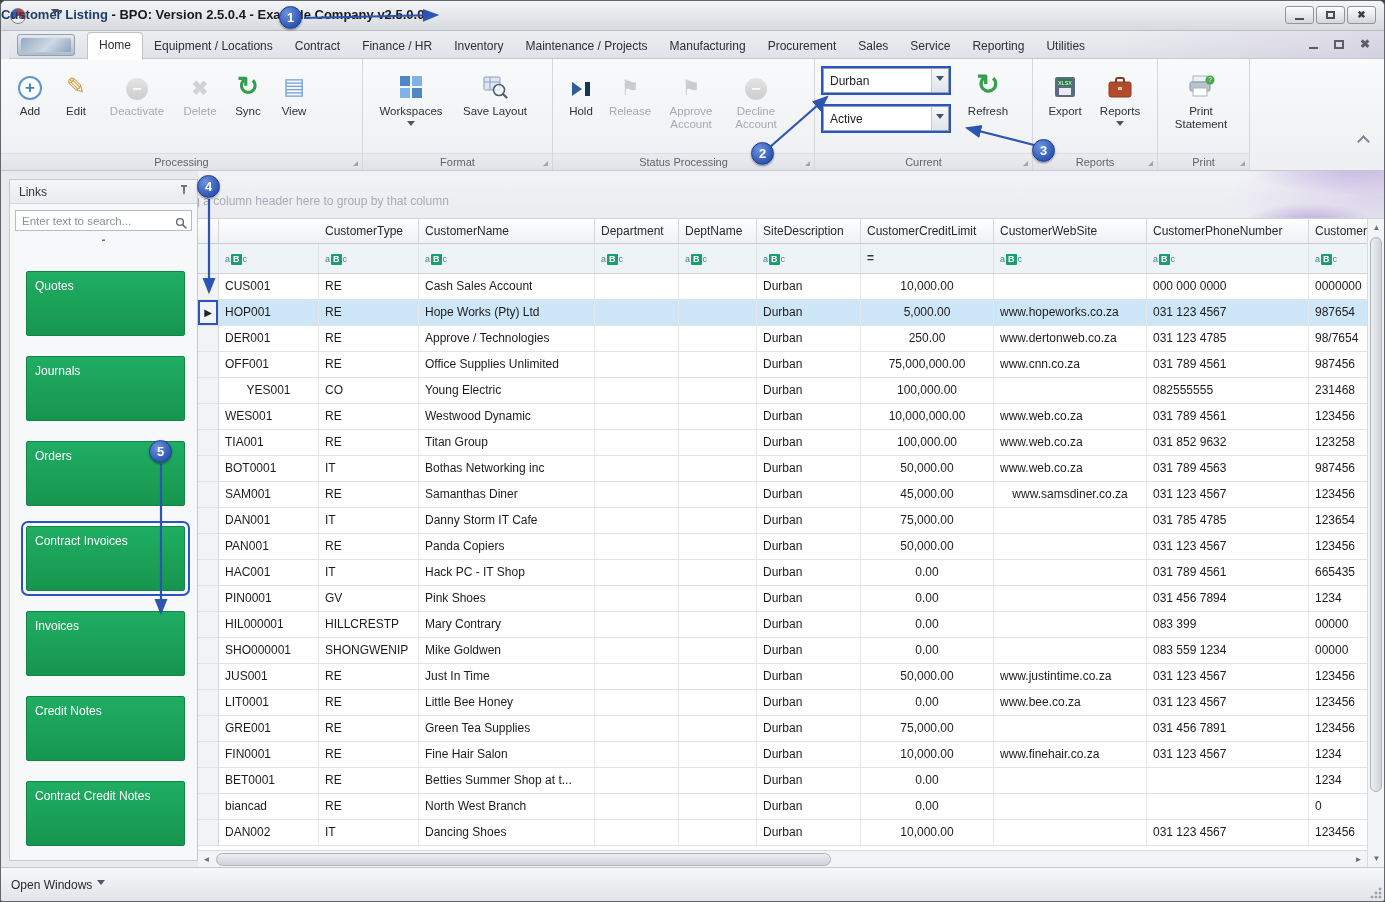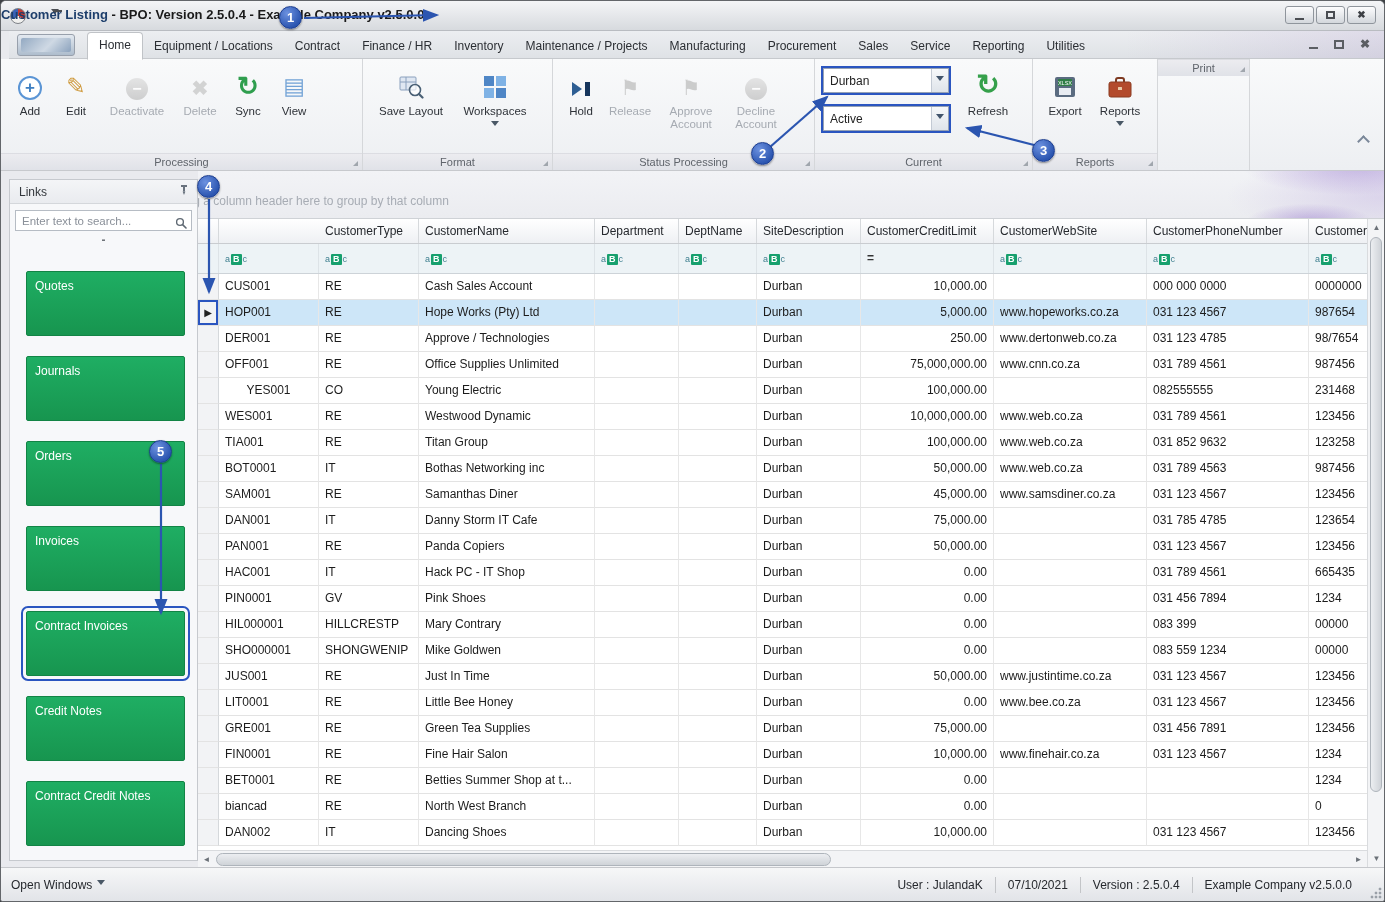--- a/index.html
+++ b/index.html
@@ -119,21 +119,21 @@
   .grid-filter { display:flex; height:30px; flex:0 0 auto; width:calc(100% - 17px);
                  background:#edf3f6; border-bottom:1px solid #cdd3d8; overflow:hidden; }
   .grid-body { flex:1; width:calc(100% - 17px); overflow:hidden; }
   .grid-row { display:flex; height:26px; background:#fff; }
   .grid-row.selected { background:#cde6f8; }
   .cell { flex:0 0 auto; padding:0 6px; font-size:12px; color:#1c1c1c; line-height:25px;
           white-space:nowrap; overflow:hidden; border-right:1px solid #e7e7e7; border-bottom:1px solid #e3e3e3; }
   .grid-header .cell { line-height:24px; color:#26292e; border-right:1px solid #d6d9dc; border-bottom:none;
                        background:transparent; }
   .grid-filter .cell { line-height:29px; border-right:1px solid #dde3e7; border-bottom:none; }
-  .cell.right { text-align:right; }
+  .cell.right { text-align:center; }
   .ind { flex:0 0 21px; width:21px; padding:0; text-align:center; background:#f2f3f5;
          border-right:1px solid #d5d8db; font-size:10px; color:#222; }
   .grid-header .ind, .grid-filter .ind { background:transparent; }
   .anno-cell { box-shadow: inset 0 0 0 2px #2a55c0; background:#f2f3f5; }
   .f-abc { display:inline-flex; align-items:baseline; gap:1px; }
   .f-abc span { font-size:9px; color:#3f7f8f; line-height:29px; }
   .f-abc span.mid { background:#17a06e; color:#fff; font-weight:bold; padding:0 2px; border-radius:1px;
                     font-size:9px; line-height:11px; align-self:center; }
   .f-eq { font-weight:bold; font-size:12px; color:#333; }
 
@@ -270,40 +270,40 @@
         </div>
       </div>
       <div class="rgroup-label">Processing</div>
     </div>
 
     <div class="rgroup" style="flex-basis:190px">
       <div class="rgroup-body">
         <div class="rbtn" style="width:84px">
           <span class="ricon">
             <svg width="26" height="26" viewBox="0 0 26 26">
+                <rect x="2" y="2" width="10" height="10" fill="#4f86c6"></rect>
+                <rect x="14" y="2" width="10" height="10" fill="#7fb2e5"></rect>
+                <rect x="2" y="14" width="10" height="10" fill="#7fb2e5"></rect>
+                <rect x="14" y="14" width="10" height="10" fill="#4f86c6"></rect>
+              </svg>
+          </span>
+          <span class="lbl">Workspaces</span>
+          <span class="caret-down"></span>
+        </div>
+        <div class="rbtn" style="width:84px">
+          <span class="ricon">
+            <svg width="26" height="26" viewBox="0 0 26 26">
                 <rect x="2" y="3" width="16" height="13" rx="1" fill="#dfe7f2" stroke="#8aa0bd"></rect>
                 <line x1="2" y1="8" x2="18" y2="8" stroke="#8aa0bd"></line>
                 <line x1="8" y1="3" x2="8" y2="16" stroke="#8aa0bd"></line>
                 <circle cx="17" cy="16" r="5.5" fill="rgba(255,255,255,.65)" stroke="#4a6075" stroke-width="1.6"></circle>
                 <line x1="21" y1="20" x2="24.5" y2="23.5" stroke="#4a6075" stroke-width="2.2" stroke-linecap="round"></line>
               </svg>
           </span>
           <span class="lbl">Save Layout</span>
-        </div>
-        <div class="rbtn" style="width:84px">
-          <span class="ricon">
-            <svg width="26" height="26" viewBox="0 0 26 26">
-                <rect x="2" y="2" width="10" height="10" fill="#4f86c6"></rect>
-                <rect x="14" y="2" width="10" height="10" fill="#7fb2e5"></rect>
-                <rect x="2" y="14" width="10" height="10" fill="#7fb2e5"></rect>
-                <rect x="14" y="14" width="10" height="10" fill="#4f86c6"></rect>
-              </svg>
-          </span>
-          <span class="lbl">Workspaces</span>
-          <span class="caret-down"></span>
         </div>
       </div>
       <div class="rgroup-label">Format</div>
     </div>
 
     <div class="rgroup" style="flex-basis:262px">
       <div class="rgroup-body">
         <div class="rbtn" style="width:44px">
           <span class="ricon">
             <svg width="24" height="22" viewBox="0 0 24 22">
@@ -387,20 +387,34 @@
               </svg>
           </span>
           <span class="lbl">Reports</span>
           <span class="caret-down"></span>
         </div>
       </div>
       <div class="rgroup-label">Reports</div>
     </div>
 
     <div class="rgroup" style="flex-basis:92px">
+      <div class="rgroup-body">
+        <div class="rbtn" style="width:74px">
+          <span class="ricon">
+            <svg width="28" height="26" viewBox="0 0 28 26">
+                <rect x="6" y="2" width="14" height="6" fill="#eef1f5" stroke="#aab3bf"></rect>
+                <rect x="3" y="8" width="20" height="9" rx="1.5" fill="#b9c2cd" stroke="#8d98a5"></rect>
+                <rect x="6" y="14" width="14" height="8" fill="#fff" stroke="#aab3bf"></rect>
+                <circle cx="23" cy="6" r="4.5" fill="#49a84d"></circle>
+                <text x="23" y="8.3" font-size="6.5" fill="#fff" text-anchor="middle" font-family="Liberation Sans, sans-serif">?</text>
+              </svg>
+          </span>
+          <span class="lbl">Print Statement</span>
+        </div>
+      </div>
       <div class="rgroup-label">Print</div>
     </div>
 
     <div style="flex:1; position:relative">
       <span class="ribbon-collapse"></span>
     </div>
   </div>
 
   <div class="links-panel">
     <div class="links-header">
@@ -420,22 +434,22 @@
             <circle cx="5" cy="5" r="3.4" fill="none" stroke="#5f6973" stroke-width="1.4"></circle>
             <line x1="7.6" y1="7.6" x2="11" y2="11" stroke="#5f6973" stroke-width="1.6" stroke-linecap="round"></line>
           </svg>
       </span>
     </div>
     <div class="panel-dash">-</div>
     <div class="links-list">
         <div class="link-btn">Quotes</div>
         <div class="link-btn">Journals</div>
         <div class="link-btn">Orders</div>
+        <div class="link-btn anno-outline">Contract Invoices</div>
         <div class="link-btn">Invoices</div>
-        <div class="link-btn anno-outline">Contract Invoices</div>
         <div class="link-btn">Credit Notes</div>
         <div class="link-btn">Contract Credit Notes</div>
       </div>
   </div>
 
   <div class="grid-area">
     <div class="group-hint-row">
       <span class="hint-text">Drag a column header here to group by that column</span>
       <div class="swirl"></div>
     </div>
@@ -608,21 +622,21 @@
         </div>
         <div class="grid-row">
           <div class="cell ind"></div>
           <div class="cell" style="width: 100px;">SAM001</div>
           <div class="cell" style="width: 100px;">RE</div>
           <div class="cell" style="width: 176px;">Samanthas Diner</div>
           <div class="cell" style="width: 84px;"></div>
           <div class="cell" style="width: 78px;"></div>
           <div class="cell" style="width: 104px;">Durban</div>
           <div class="cell right" style="width: 133px;">45,000.00</div>
-          <div class="cell" style="width: 153px;">www.samsdiner.co.za</div>
+          <div class="cell" style="width: 153px; text-align: center;">www.samsdiner.co.za</div>
           <div class="cell" style="width: 162px;">031 123 4567</div>
           <div class="cell" style="width: 80px;">123456</div>
         </div>
         <div class="grid-row">
           <div class="cell ind"></div>
           <div class="cell" style="width: 100px;">DAN001</div>
           <div class="cell" style="width: 100px;">IT</div>
           <div class="cell" style="width: 176px;">Danny Storm IT Cafe</div>
           <div class="cell" style="width: 84px;"></div>
           <div class="cell" style="width: 78px;"></div>
@@ -799,29 +813,20 @@
       <span class="sbtn vbtn-up">▲</span>
       <span class="vthumb"></span>
       <span class="sbtn vbtn-down">▼</span>
     </div>
   </div>
 
   <div class="statusbar">
     <div class="sb-left">
       <span>Open Windows</span>
       <span class="caret-down" style="margin:0"></span>
-    </div>
-    <div class="sb-right">
-      <span class="sb-item">User : JulandaK</span>
-      <span class="sb-sep"></span>
-      <span class="sb-item">07/10/2021</span>
-      <span class="sb-sep"></span>
-      <span class="sb-item">Version : 2.5.0.4</span>
-      <span class="sb-sep"></span>
-      <span class="sb-item">Example Company v2.5.0.0</span>
     </div>
     <div class="grip"></div>
   </div>
 
   <svg class="anno-svg" width="1385" height="902">
     <defs>
       <marker id="ah" markerWidth="9" markerHeight="8" refX="6.5" refY="3" orient="auto">
         <path d="M0,0 L7.5,3 L0,6 z" fill="#2b55b0"></path>
       </marker>
     </defs>

